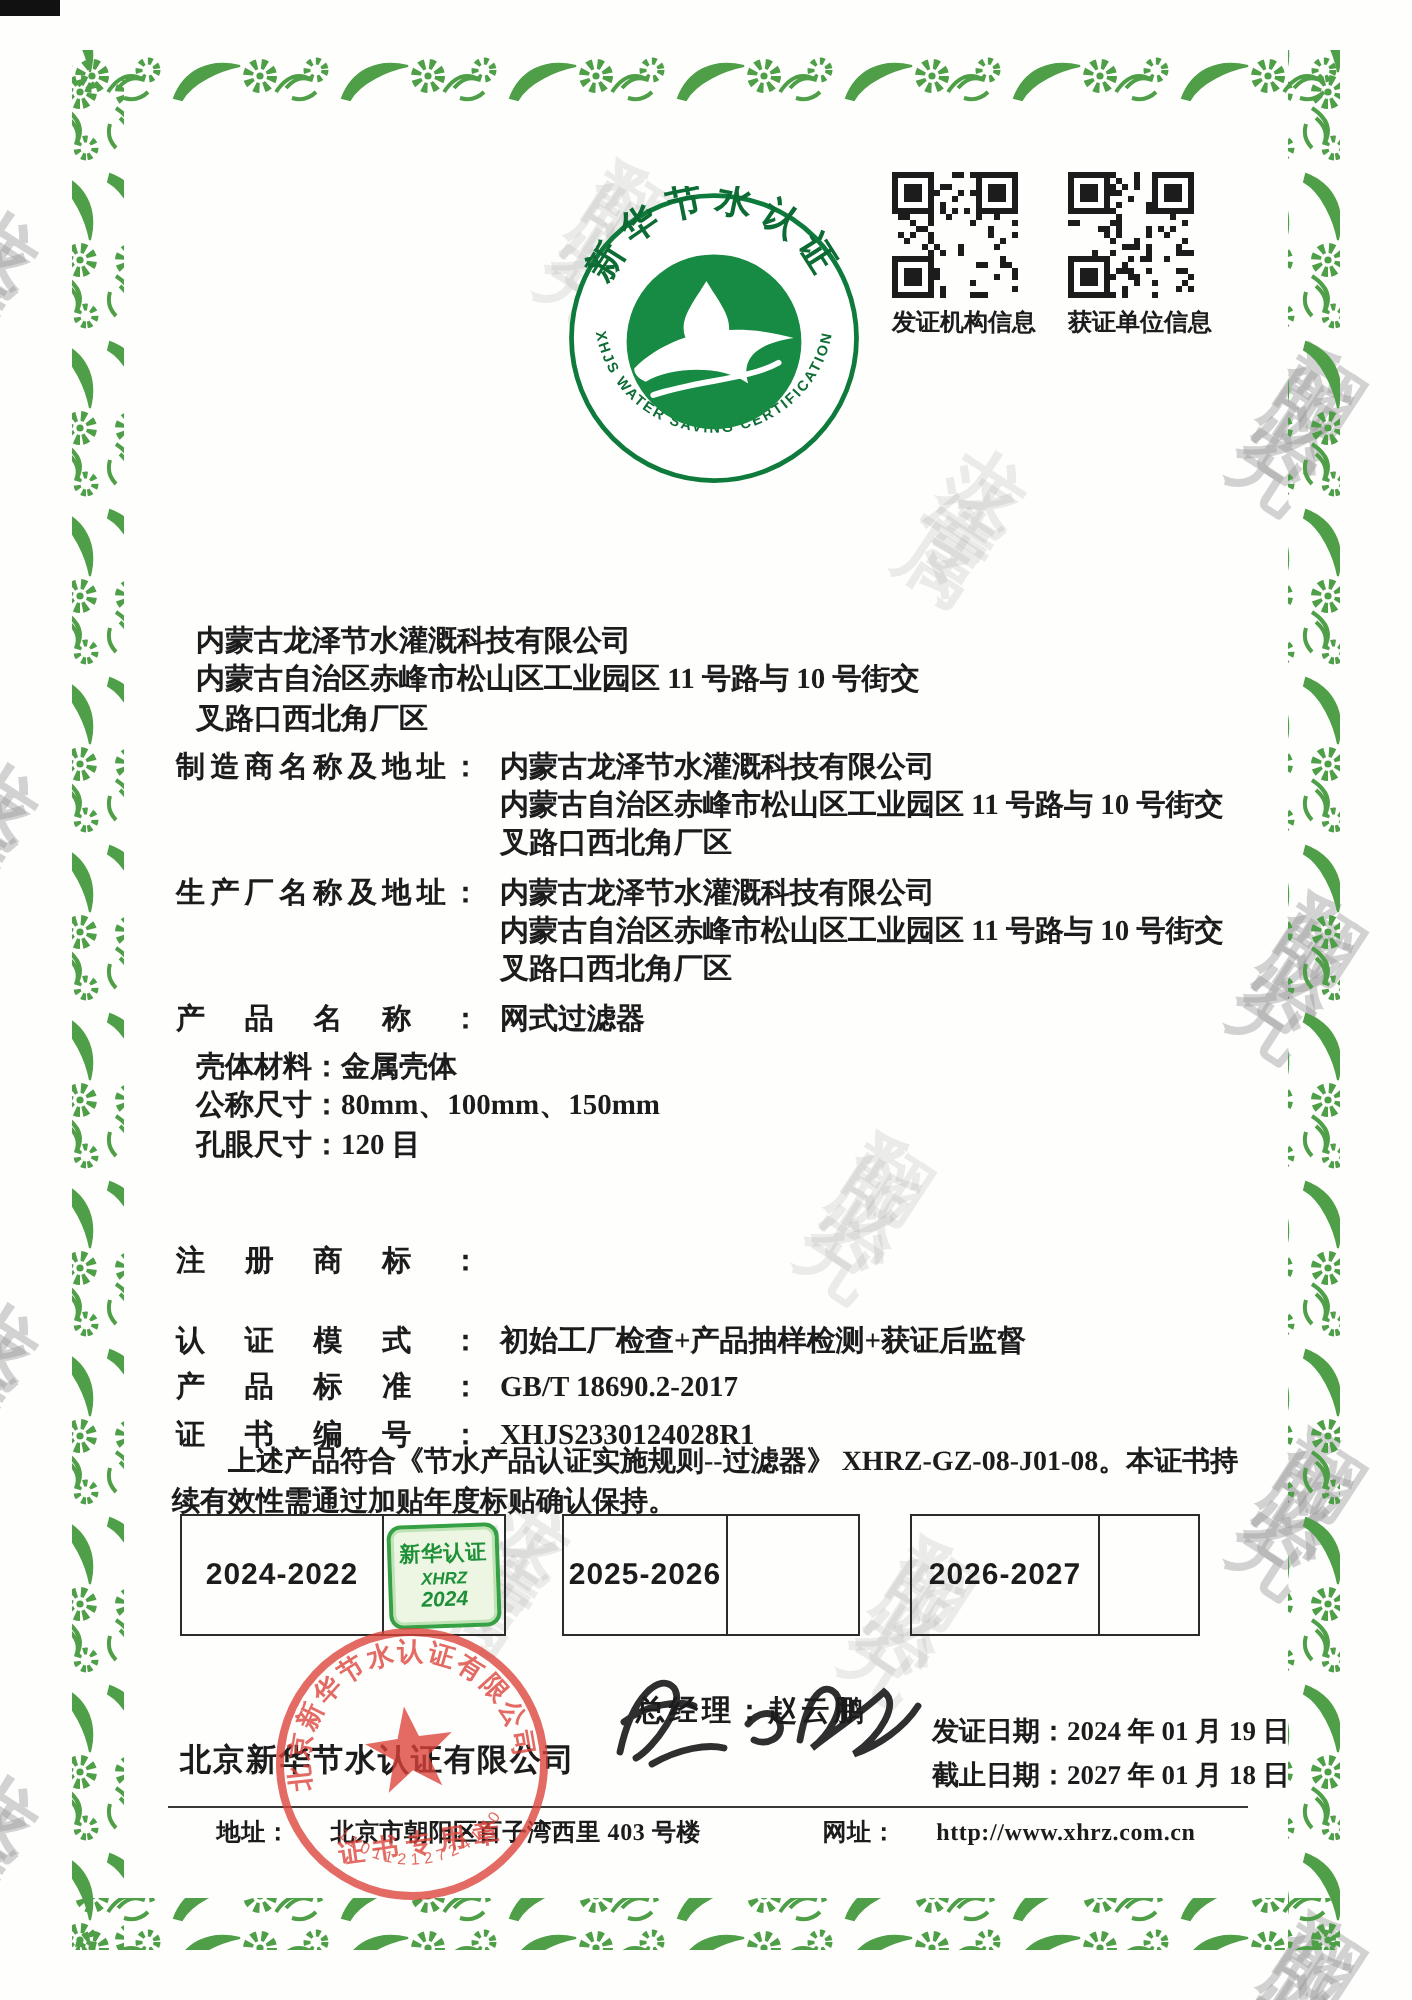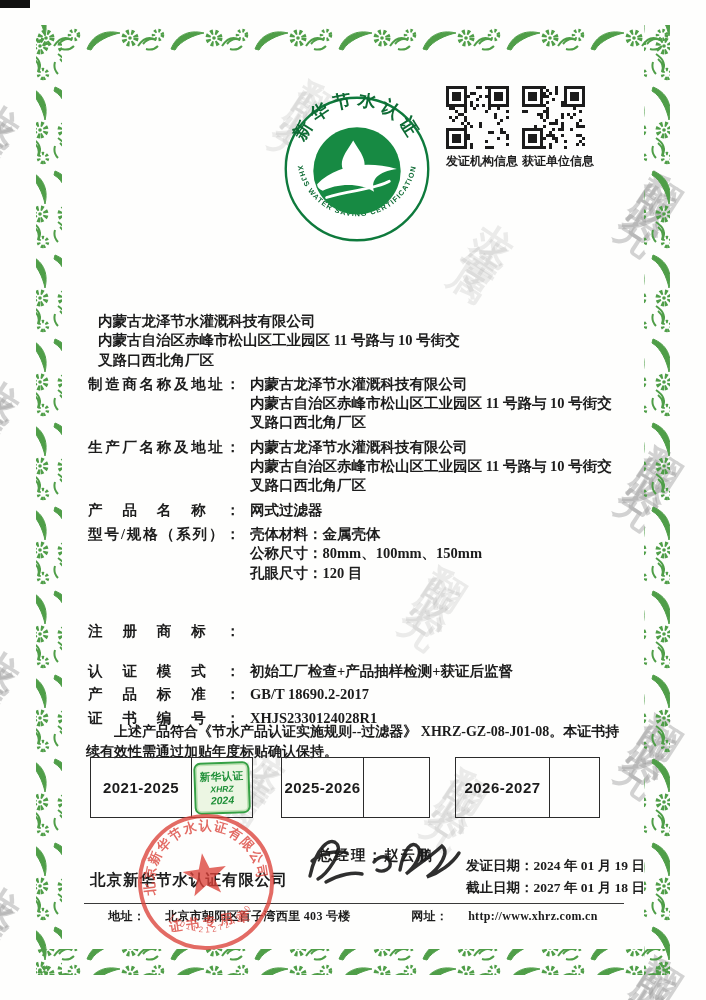--- a/index.html
+++ b/index.html
@@ -13,21 +13,21 @@
       z-index:1;font-family:"Liberation Serif",serif;white-space:nowrap;}
   .wm.faint{color:rgba(158,158,158,.20);}
   .wm-l1{left:-16px;top:76px}.wm-l2{left:-16px;top:352px}.wm-l3{left:-16px;top:622px}.wm-l4{left:-16px;top:858px}
   .wm-r1{left:646px;top:146px}.wm-r2{left:646px;top:420px}.wm-r3{left:646px;top:688px}.wm-r4{left:646px;top:930px}
   .wm-c1{left:300px;top:54px}.wm-c2{left:478px;top:196px}.wm-c3{left:430px;top:540px}
   .wm-c4{left:250px;top:720px}.wm-c5{left:452px;top:742px}
   
   .border-svg{position:absolute;left:0;top:0;z-index:2;}
   
   .logo{position:absolute;left:281px;top:93px;width:152px;height:152px;z-index:3;}
-  .qr-area{position:absolute;left:446px;top:86px;z-index:3;display:flex;gap:12px;}
+  .qr-area{position:absolute;left:446px;top:86px;z-index:3;display:flex;gap:24px;}
   .qr-cell{width:64px;text-align:center;}
   .qr-box{width:63px;height:63px;}
   .qr-label{margin-top:4px;font-size:12px;font-weight:700;white-space:nowrap;font-family:"Liberation Sans",sans-serif;}
   
   .title{position:absolute;left:0;top:243px;width:100%;text-align:center;font-size:34px;font-weight:900;
          letter-spacing:13px;z-index:3;font-family:"Liberation Sans",sans-serif;}
   
   .fields{position:absolute;left:88px;top:312px;width:540px;z-index:3;}
   .frow{display:flex;margin-bottom:5px;}
   .flabel{width:152px;flex:0 0 152px;font-weight:700;font-size:14.5px;line-height:19.3px;
@@ -311,21 +311,20 @@
         <div>叉路口西北角厂区</div>
       </div>
     </div>
     <div class="frow">
       <div class="flabel">产品名称：</div>
       <div class="fval">
         <div>网式过滤器</div>
       </div>
     </div>
     <div class="frow">
-      <div class="flabel">型号/规格（系列）：</div>
       <div class="fval">
         <div>壳体材料：金属壳体</div>
         <div>公称尺寸：80mm、100mm、150mm</div>
         <div>孔眼尺寸：120 目</div>
       </div>
     </div>
   </div>
 
   <div class="sec" style="top:622px">
     <div class="frow">
@@ -346,21 +345,21 @@
     <div class="frow">
       <div class="flabel">证书编号：</div>
       <div class="fval">XHJS2330124028R1</div>
     </div>
   </div>
 
   <div class="statement">上述产品符合《节水产品认证实施规则--过滤器》 XHRZ-GZ-08-J01-08。本证书持续有效性需通过加贴年度标贴确认保持。</div>
 
   <div class="boxes">
     <div class="ybox b1">
-      <div class="yr">2021-2025</div>
+      <div class="yr">2024-2022</div>
       <div class="blank">
         <div class="sticker">
           <div class="s1">新华认证</div>
           <div class="s2">XHRZ</div>
           <div class="s3">2024</div>
         </div>
       </div>
     </div>
     <div class="ybox b2">
       <div class="yr">2025-2026</div>

